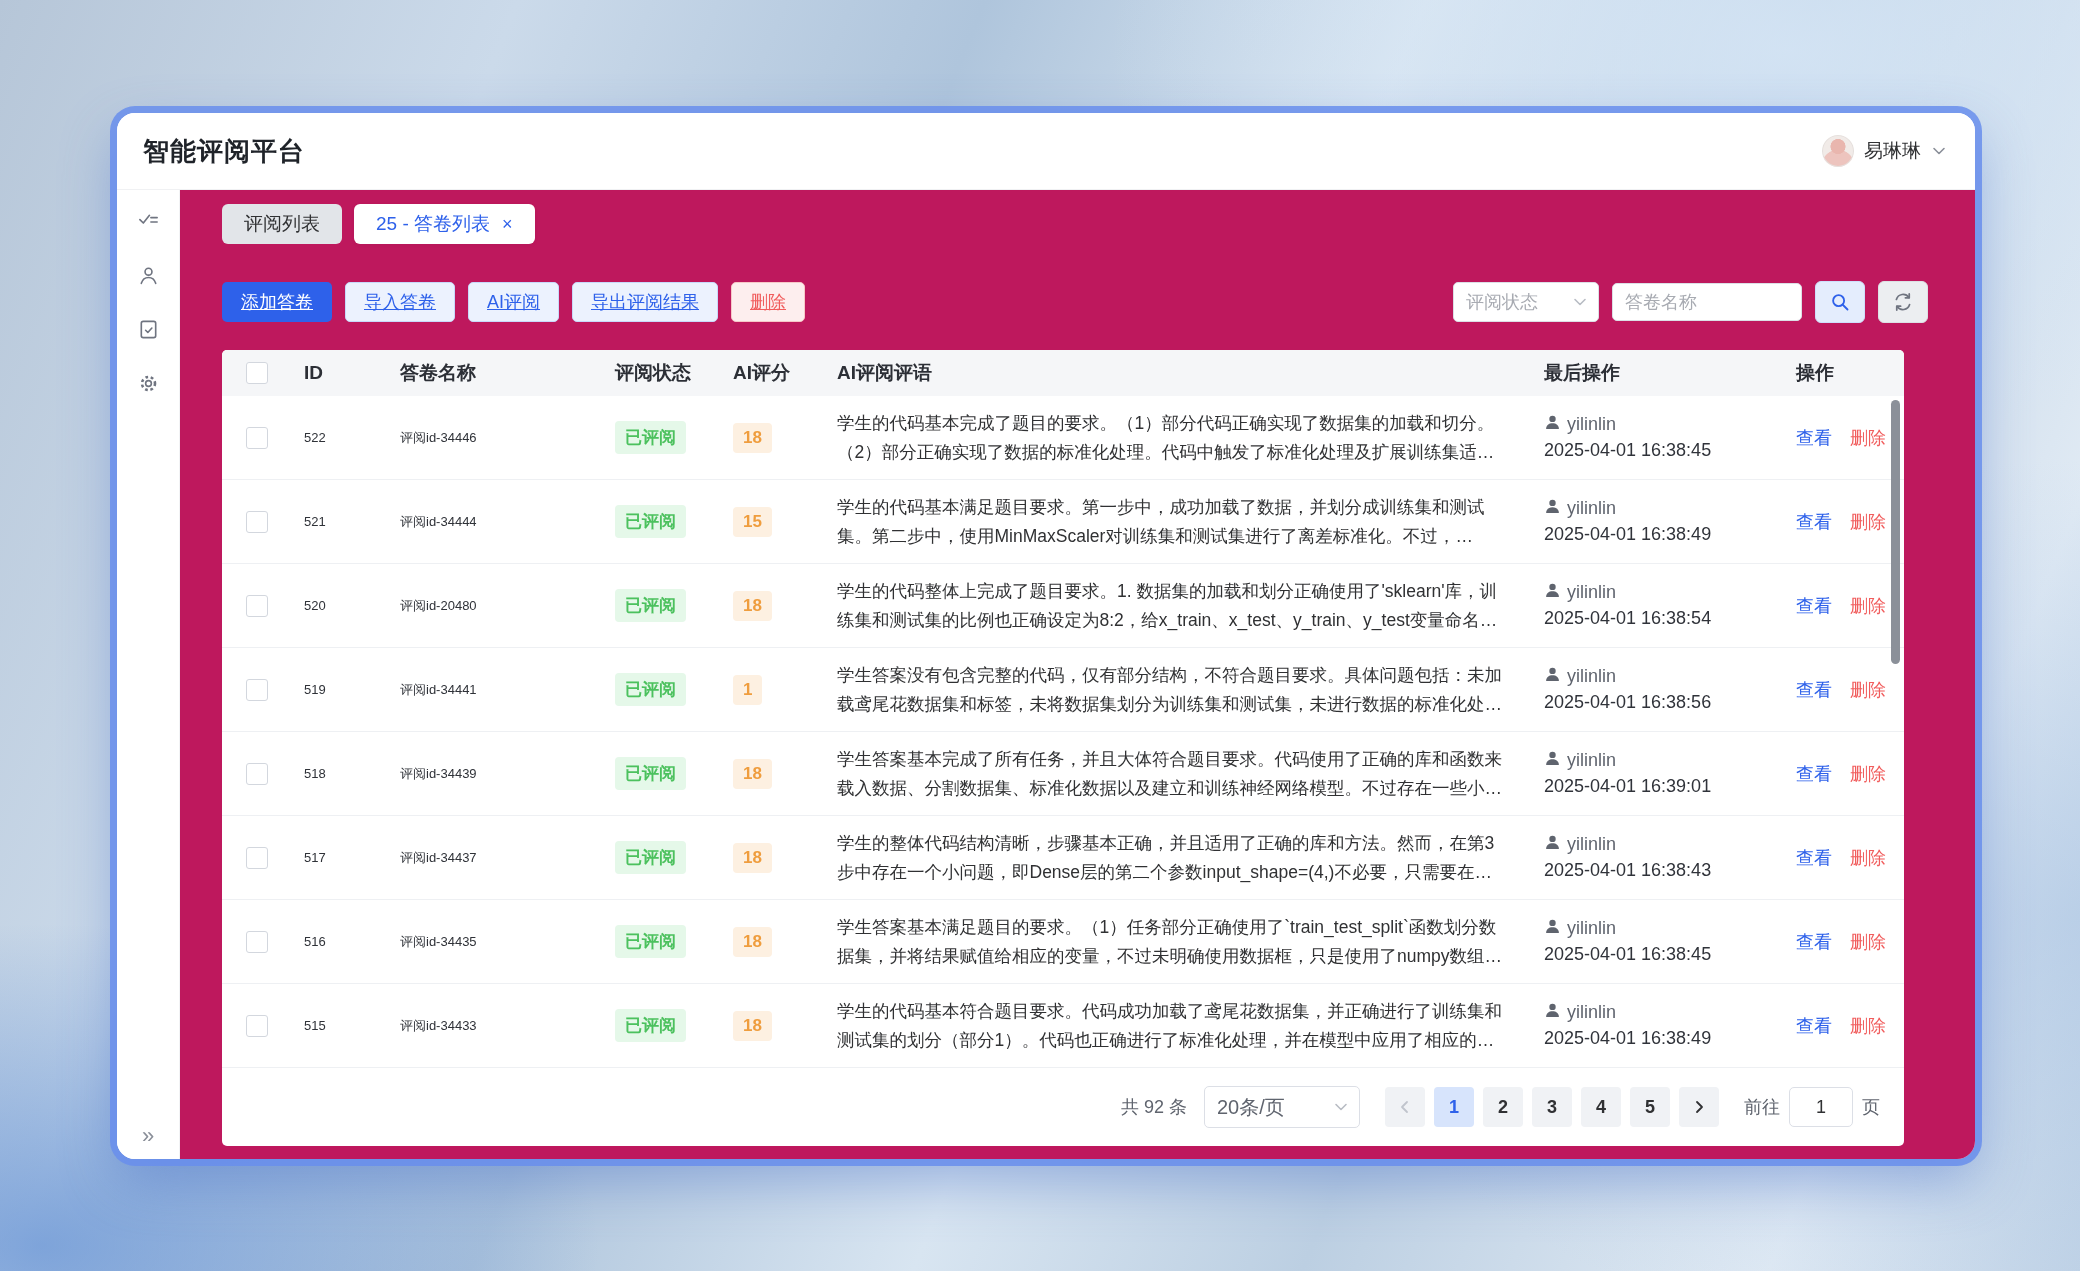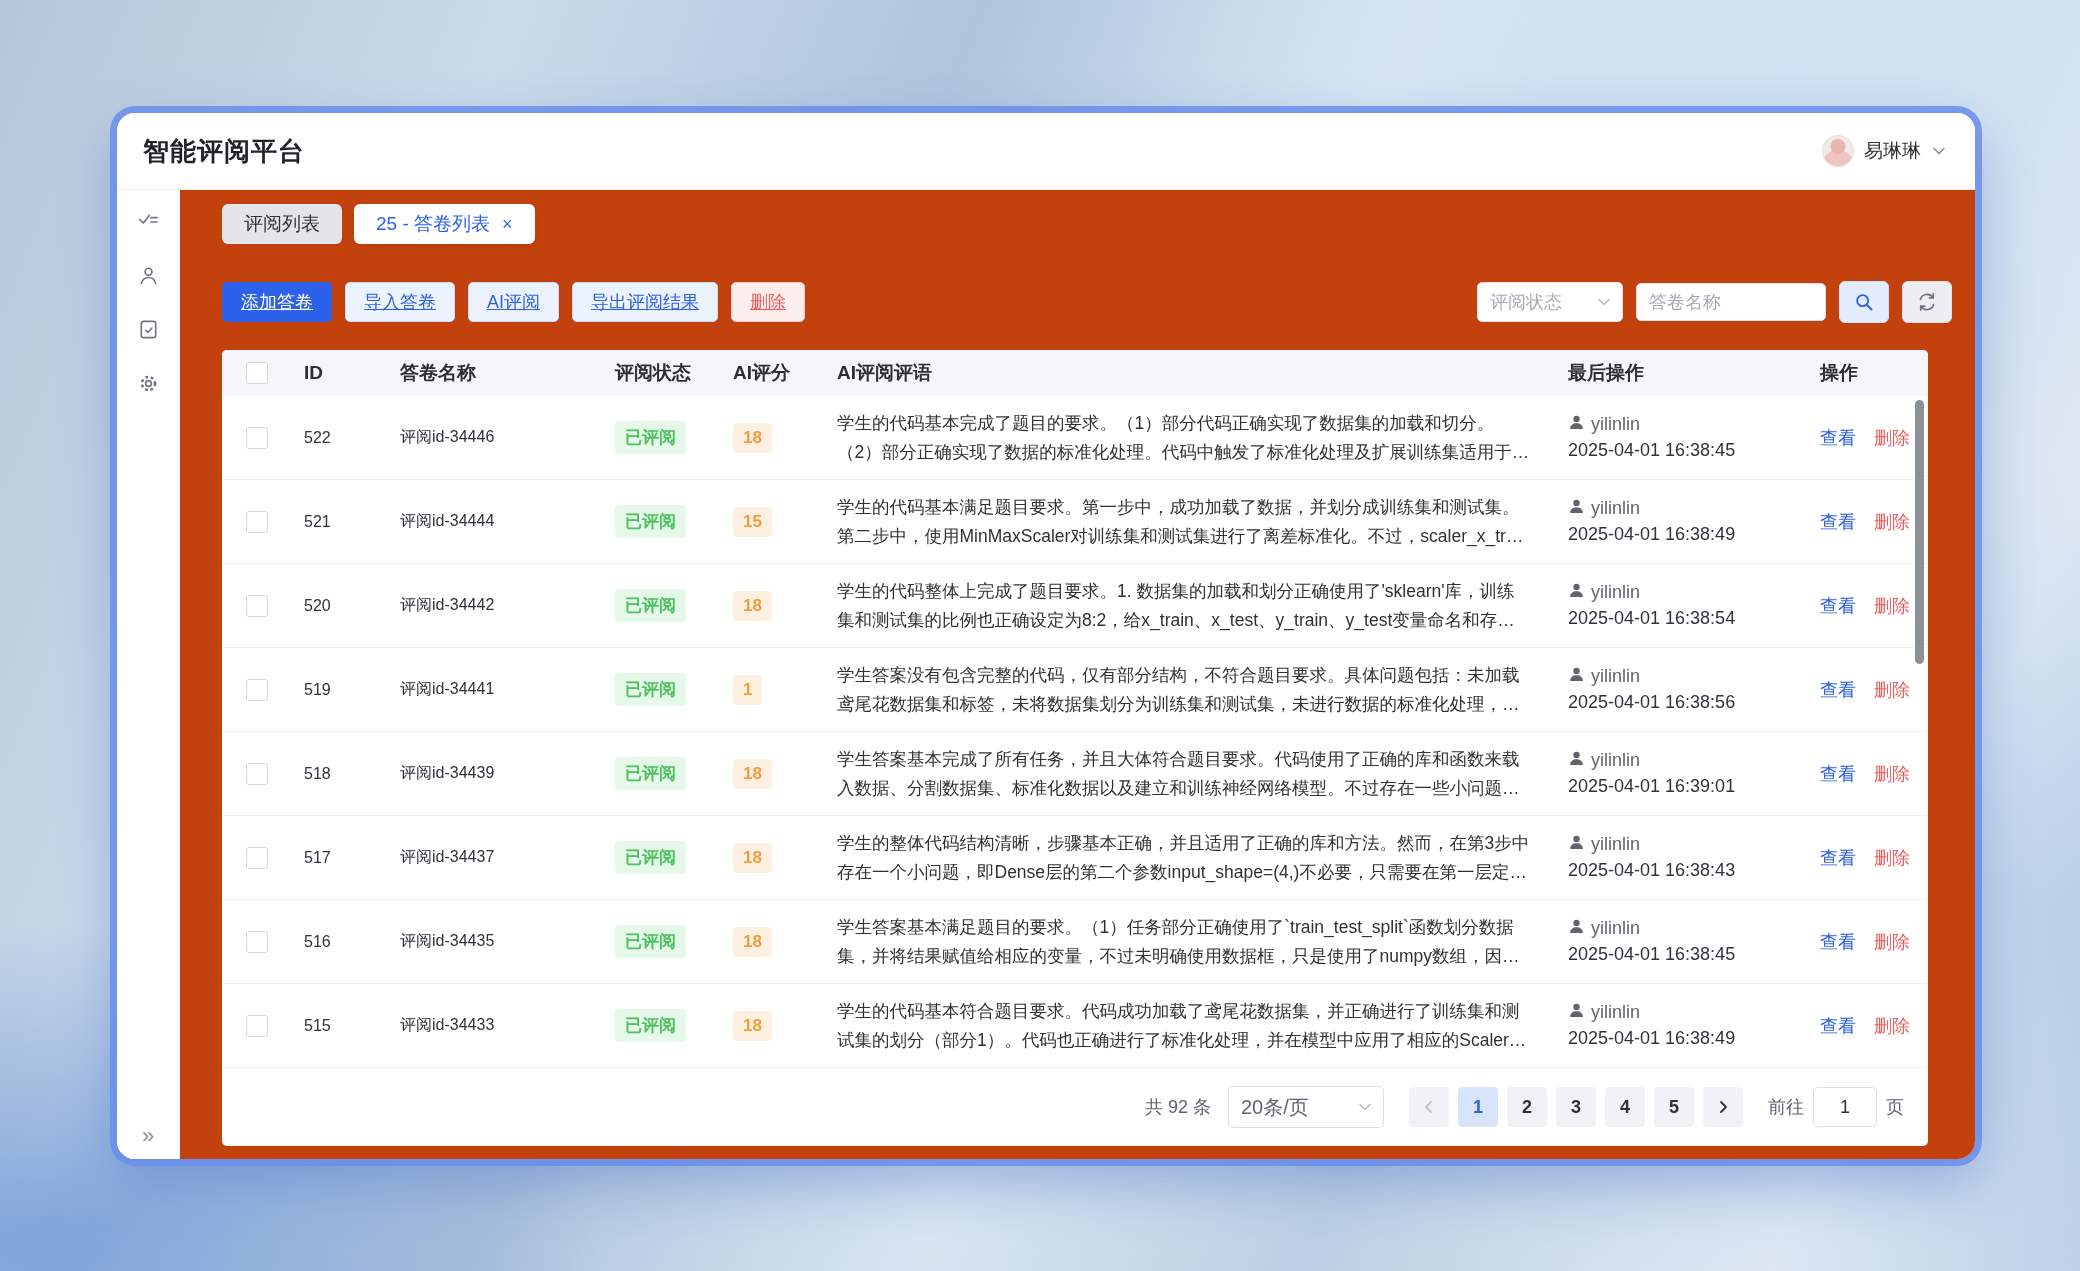--- a/index.html
+++ b/index.html
@@ -33,21 +33,21 @@
   .chev{width:16px;height:16px;color:#8a8f99;}
   
   .win-body{flex:1;display:flex;min-height:0;}
   .sidebar{width:62px;flex:none;background:#fff;border-right:1px solid #f2f3f5;position:relative;
     display:flex;flex-direction:column;align-items:center;padding-top:4px;}
   .side-item{width:62px;height:54px;display:flex;align-items:center;justify-content:center;
     color:#6f7480;cursor:pointer;}
   .side-item svg{width:23px;height:23px;}
   .collapse-btn{position:absolute;bottom:10px;left:0;width:62px;text-align:center;
     color:#8a8f99;font-size:22px;cursor:pointer;user-select:none;}
-  .content{flex:1;background:#c2410c;padding:14px 23px 0 42px;display:flex;flex-direction:column;min-width:0;}
+  .content{flex:1;background:#be185d;padding:14px 47px 0 42px;display:flex;flex-direction:column;min-width:0;}
   
   .tabs-row{display:flex;gap:12px;margin-bottom:37px;flex:none;}
   .tab{height:40px;padding:0 22px;border-radius:6px;display:flex;align-items:center;gap:12px;
     font-size:19px;cursor:pointer;}
   .tab.inactive{background:#e2e5e9;color:#303133;}
   .tab.active{background:#ffffff;color:#2e61ea;box-shadow:0 1px 4px rgba(0,0,0,0.05);}
   .tab-close{font-size:18px;color:#2e61ea;line-height:1;}
   
   .toolbar-row{display:flex;justify-content:space-between;align-items:center;margin-bottom:27px;flex:none;}
   .btn-group{display:flex;gap:13px;}
@@ -70,21 +70,21 @@
   .icon-btn svg{width:22px;height:22px;}
   
   .table-card{background:#ffffff;border-radius:5px;height:796px;flex:none;position:relative;
     margin-right:24px;overflow:hidden;display:flex;flex-direction:column;}
   .t-header,.t-row{display:grid;grid-template-columns:70px 96px 215px 118px 104px 1fr 252px 120px;align-items:center;}
   .t-header{height:46px;background:#f5f6f8;font-weight:700;font-size:19px;color:#2c2f36;flex:none;}
   .t-row{height:83px;border-bottom:1px solid #eef0f3;flex:none;}
   .cell{padding-left:12px;min-width:0;}
   .cb-cell{display:flex;justify-content:center;padding-left:0;}
   .checkbox{width:20px;height:20px;border:1.5px solid #d3d7de;border-radius:3px;background:#fff;cursor:pointer;}
-  .cell-id,.cell-name{font-size:16px;color:#2f3238;}
+  .cell-id,.cell-name{font-size:13px;color:#2f3238;}
   .tag{display:inline-block;padding:5px 10px;border-radius:4px;font-size:17px;font-weight:600;}
   .tag-status{background:#e5f8e9;color:#4cc15e;}
   .tag-score{background:#fdf0e1;color:#ef9d3e;}
   .cell-comment{font-size:17.5px;color:#303133;line-height:29px;padding-right:26px;
     display:-webkit-box;-webkit-line-clamp:2;-webkit-box-orient:vertical;overflow:hidden;}
   .lastop-line1{display:flex;align-items:flex-start;gap:6px;color:#5f646e;font-size:18px;}
   .lastop-line1 svg{width:17px;height:17px;flex:none;}
   .lastop-line2{margin-top:5px;color:#30333a;font-size:18px;}
   .cell-actions{display:flex;gap:18px;font-size:18px;}
   .link-view{color:#2e61ea;cursor:pointer;}
@@ -262,21 +262,21 @@
               <span class="link-view">查看</span>
               <span class="link-del">删除</span>
             </div>
           </div>
 
           <div class="t-row">
             <div class="cell cb-cell">
                 <div class="checkbox"></div>
               </div>
             <div class="cell cell-id">520</div>
-            <div class="cell cell-name">评阅id-34442</div>
+            <div class="cell cell-name">评阅id-20480</div>
             <div class="cell"><span class="tag tag-status">已评阅</span></div>
             <div class="cell"><span class="tag tag-score">18</span></div>
             <div class="cell cell-comment">学生的代码整体上完成了题目要求。1. 数据集的加载和划分正确使用了'sklearn'库，训练集和测试集的比例也正确设定为8:2，给x_train、x_test、y_train、y_test变量命名和存储符合要...</div>
             <div class="cell">
               <div class="lastop-line1">
                 <svg viewBox="0 0 16 16" fill="currentColor">
                     <circle cx="8" cy="4.6" r="3"></circle>
                     <path d="M2 14c0-3.4 2.7-5.3 6-5.3s6 1.9 6 5.3z"></path>
                   </svg>
                 <span>yilinlin</span>

